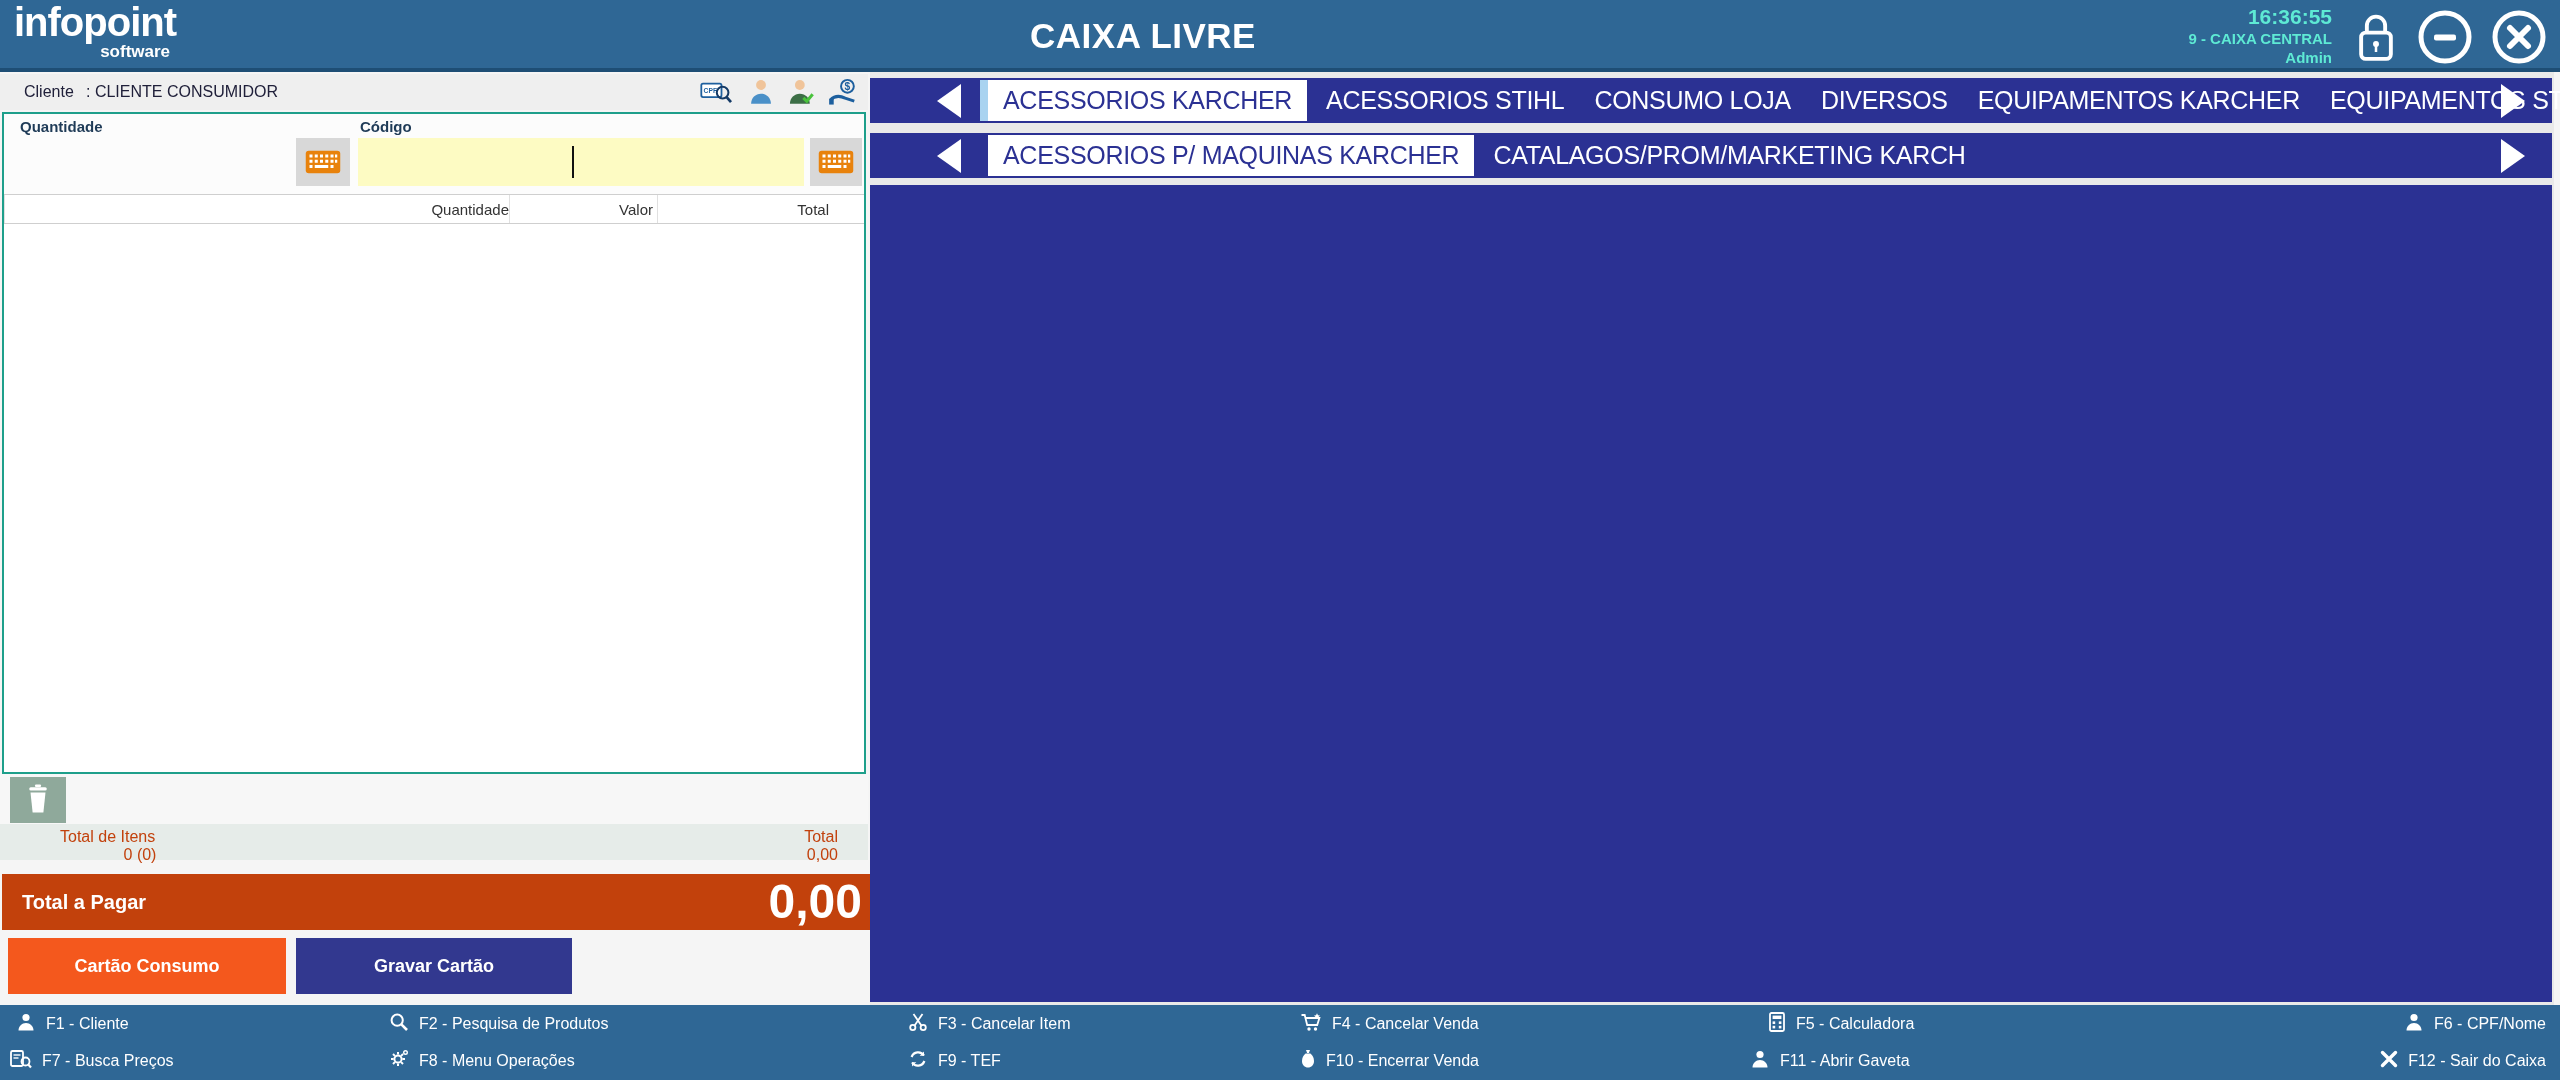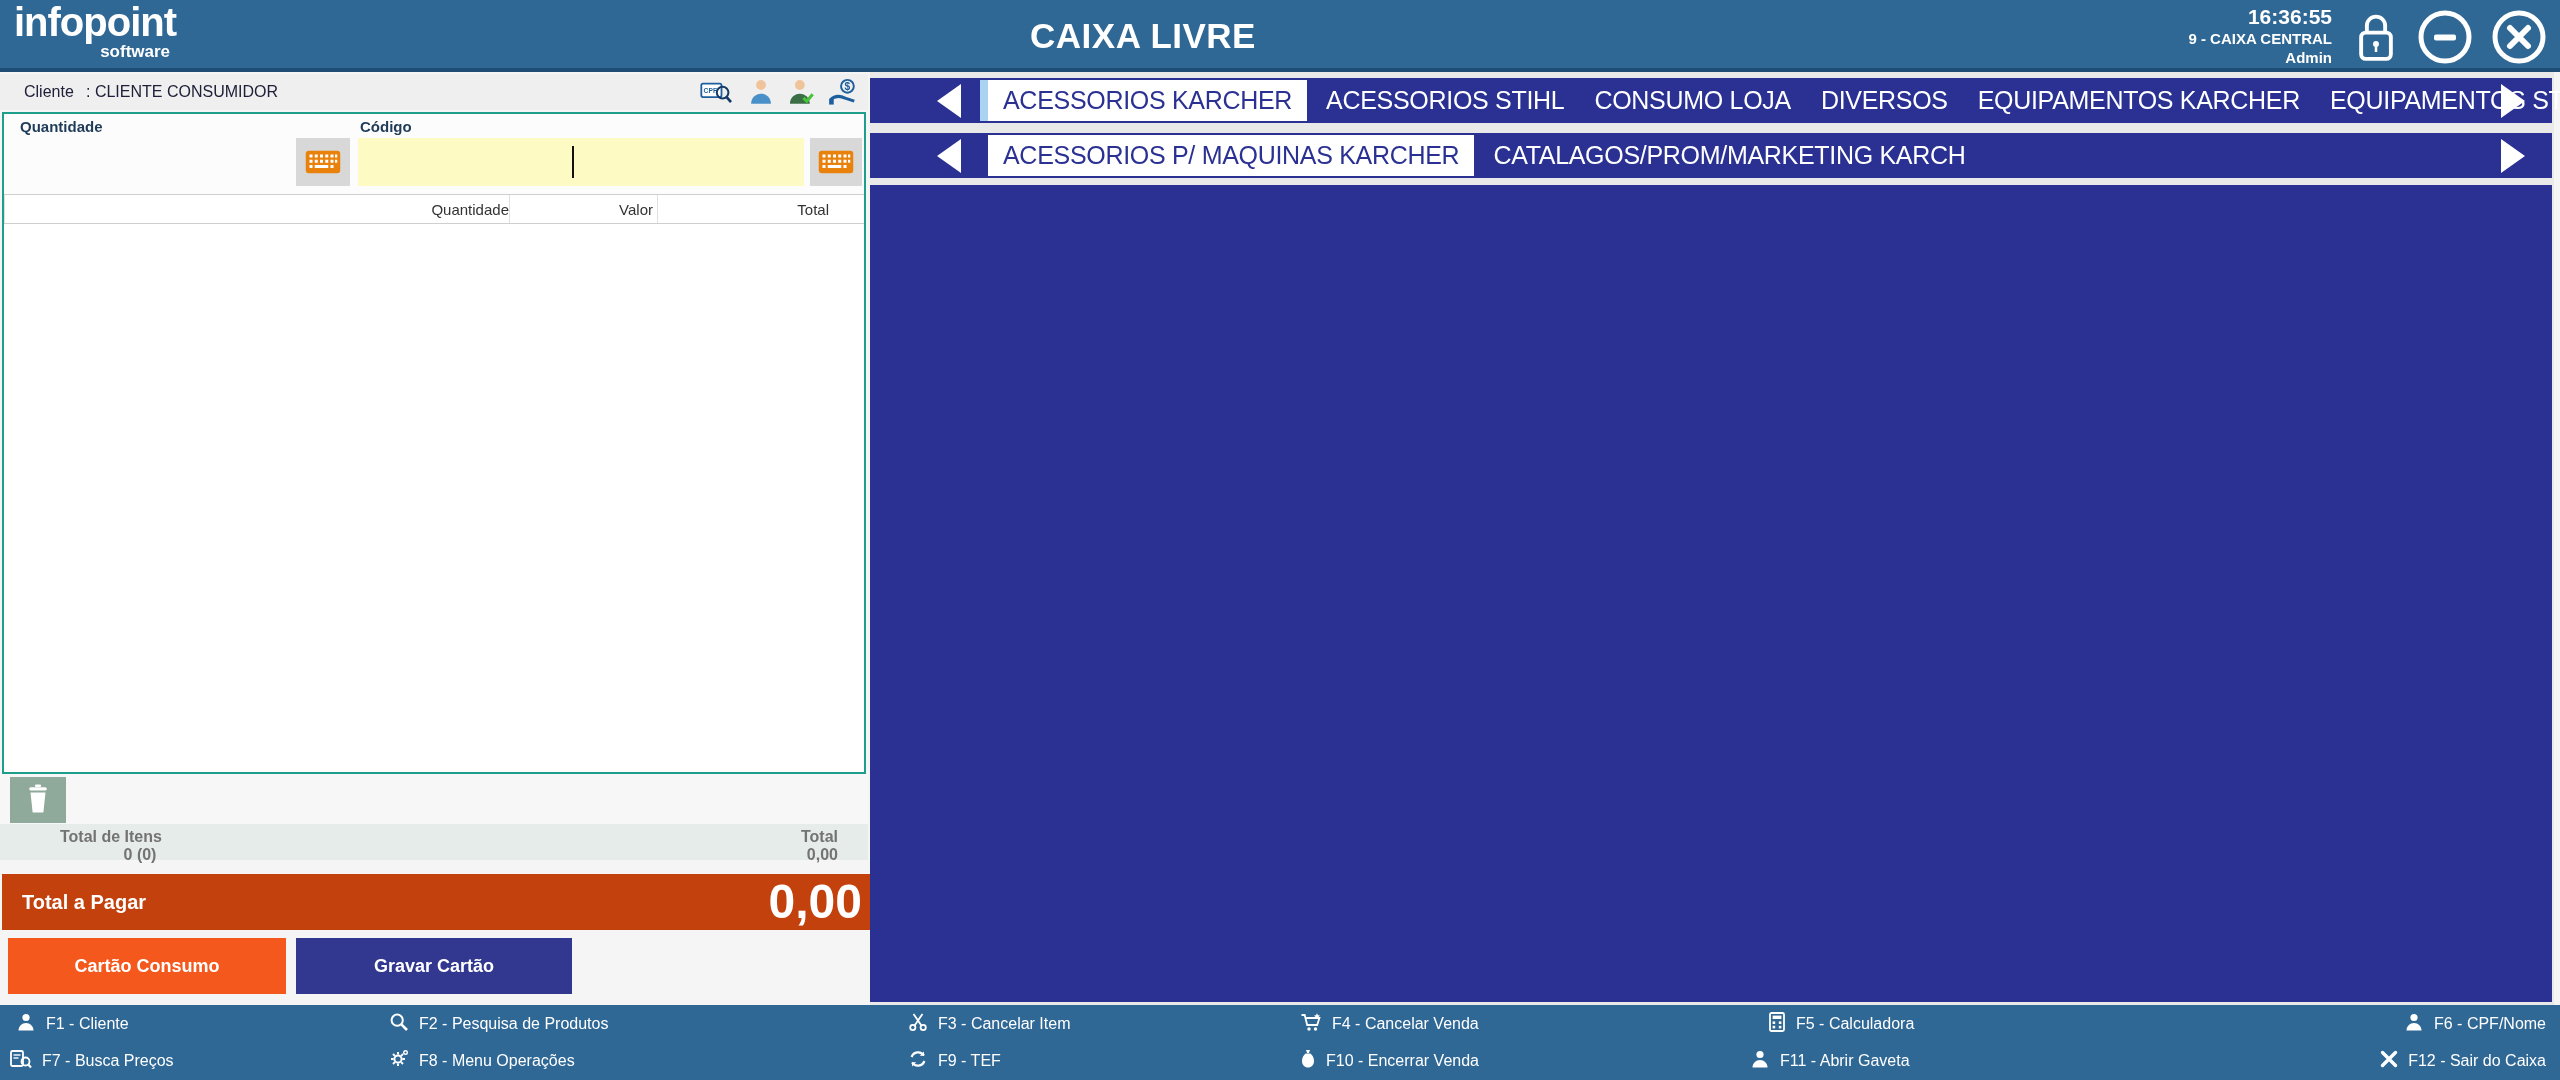--- a/index.html
+++ b/index.html
@@ -8,21 +8,21 @@
   #app { position:relative; width:2560px; height:1080px; background:#f5f5f5; }
 
   
   .topbar { position:absolute; left:0; top:0; width:2560px; height:72px;
     background:#2f6795; border-bottom:4px solid #1e4e75; }
   .logo { position:absolute; left:14px; top:2px; color:#fff; line-height:1; }
   .logo .l1 { font-size:40px; font-weight:bold; letter-spacing:-1px; }
   .logo .l2 { font-size:17px; font-weight:bold; text-align:right; padding-right:6px; margin-top:1px; }
   .app-title { position:absolute; left:1143px; top:16px; transform:translateX(-50%);
     color:#fff; font-size:35px; font-weight:bold; letter-spacing:0.5px; }
-  .top-info { position:absolute; right:228px; top:4px; text-align:right; color:#ffffff; line-height:1.25; }
+  .top-info { position:absolute; right:228px; top:4px; text-align:right; color:#5eead4; line-height:1.25; }
   .top-info .time { font-size:21px; font-weight:bold; }
   .top-info .station { font-size:15px; font-weight:bold; }
   .top-info .user { font-size:15px; font-weight:bold; }
   .top-ic { position:absolute; top:8px; cursor:pointer; }
   .ic-lock { right:160px; }
   .ic-min  { right:86px; }
   .ic-close{ right:12px; }
 
   
   .left-panel { position:absolute; left:0; top:74px; width:868px; height:931px; background:#f5f5f5; }
@@ -51,21 +51,21 @@
     font-size:15px; color:#333; align-items:center; }
   .items-header .c1 { width:505px; text-align:right; border-left:1px solid #e0e0e0; height:100%; line-height:30px; }
   .items-header .c2 { width:148px; text-align:right; border-left:1px solid #e0e0e0; height:100%; line-height:30px; padding-right:4px; }
   .items-header .c3 { width:178px; text-align:right; border-left:1px solid #e0e0e0; height:100%; line-height:30px; padding-right:6px; }
   .items-body { position:absolute; left:0; top:111px; width:100%; bottom:0; background:#fff; }
 
   .trash-row { position:absolute; left:0; top:700px; width:868px; height:50px; background:#f7f7f7; }
   .trash-btn { position:absolute; left:10px; top:3px; width:56px; height:46px; background:#8fa99b;
     display:flex; align-items:center; justify-content:center; cursor:pointer; }
   .totals-strip { position:absolute; left:0; top:750px; width:868px; height:36px; background:#e6ece9;
-    color:#737373; font-size:16px;font-weight:bold; }
+    color:#c2410c; font-size:16px; }
   .tot-left { position:absolute; left:60px; top:4px; width:160px; }
   .tot-left .v { text-align:center; }
   .tot-right { position:absolute; right:30px; top:4px; width:160px; text-align:right; }
 
   .pay-bar { position:absolute; left:2px; top:800px; width:952px; height:56px; background:#c2410c; color:#fff; }
   .pay-bar .lbl { position:absolute; left:20px; top:17px; font-size:20px; font-weight:bold; }
   .pay-bar .val { position:absolute; right:92px; top:0px; font-size:48px; font-weight:bold; line-height:56px; }
   .dollar-box { position:absolute; right:10px; top:4px; width:70px; height:48px; background:#1c6b50;
     border:2px solid #0b4d38; display:flex; align-items:center; justify-content:center;
     font-size:40px; font-weight:bold; color:#37a36d; }

